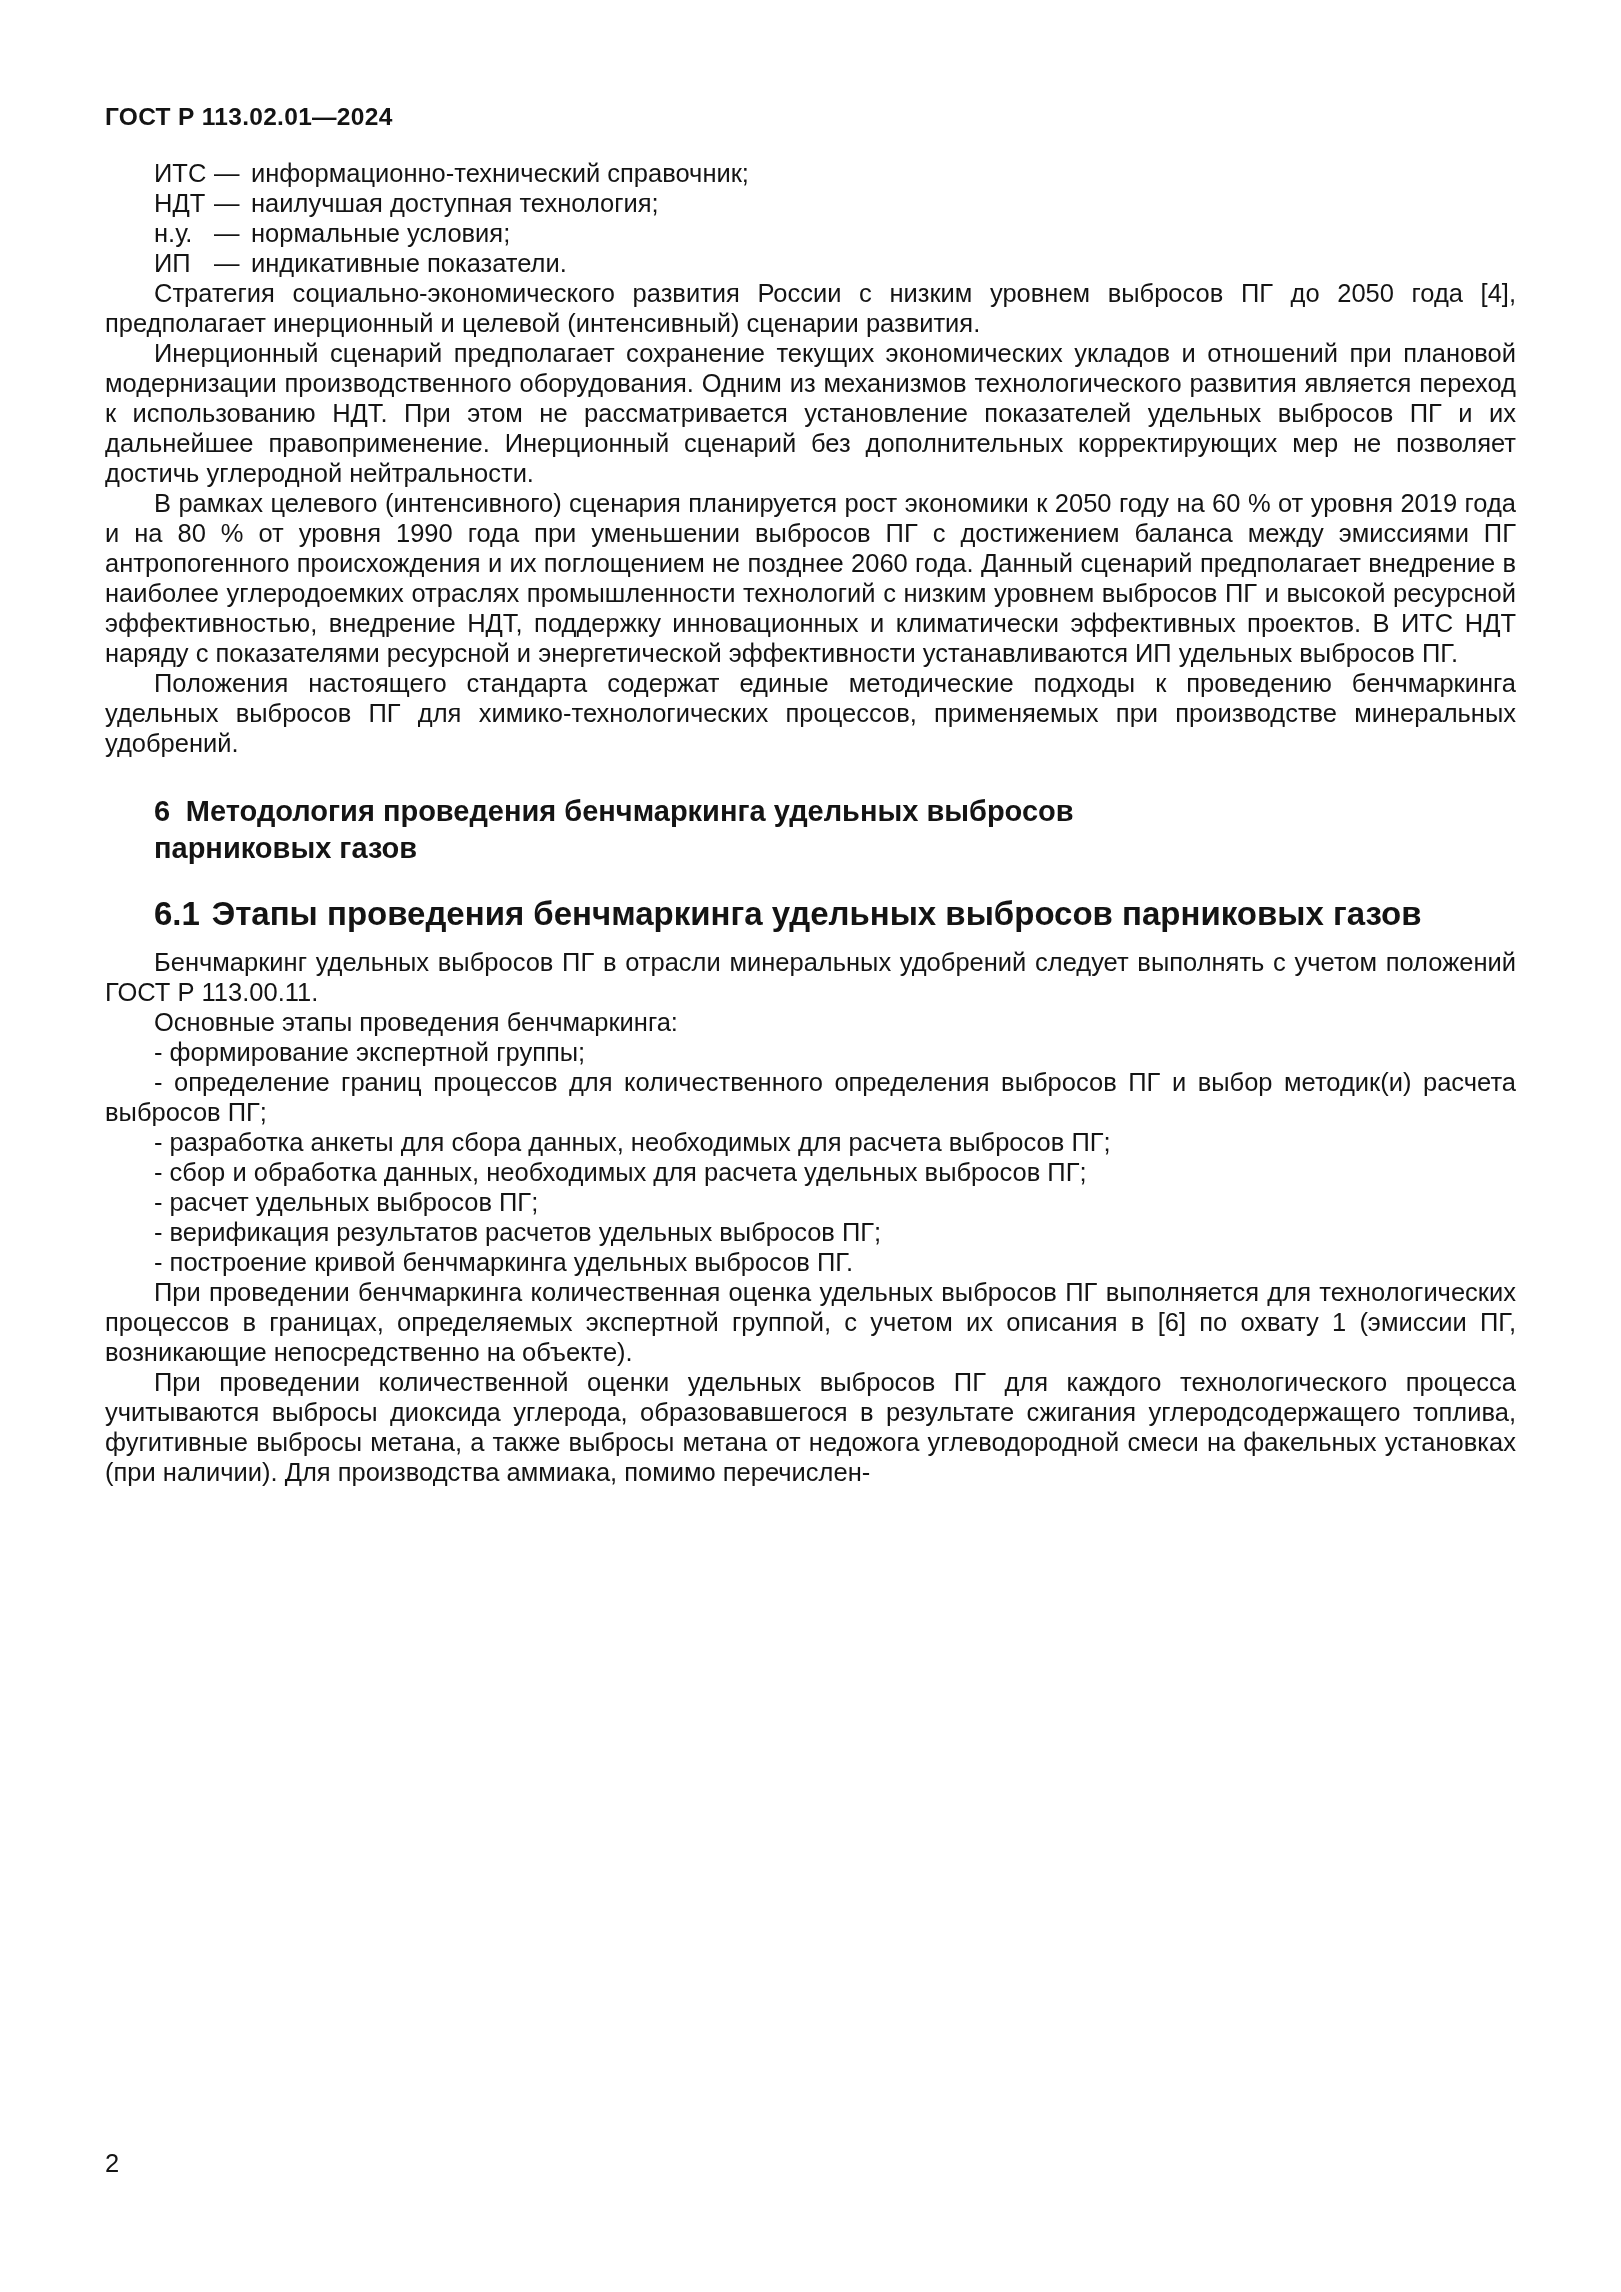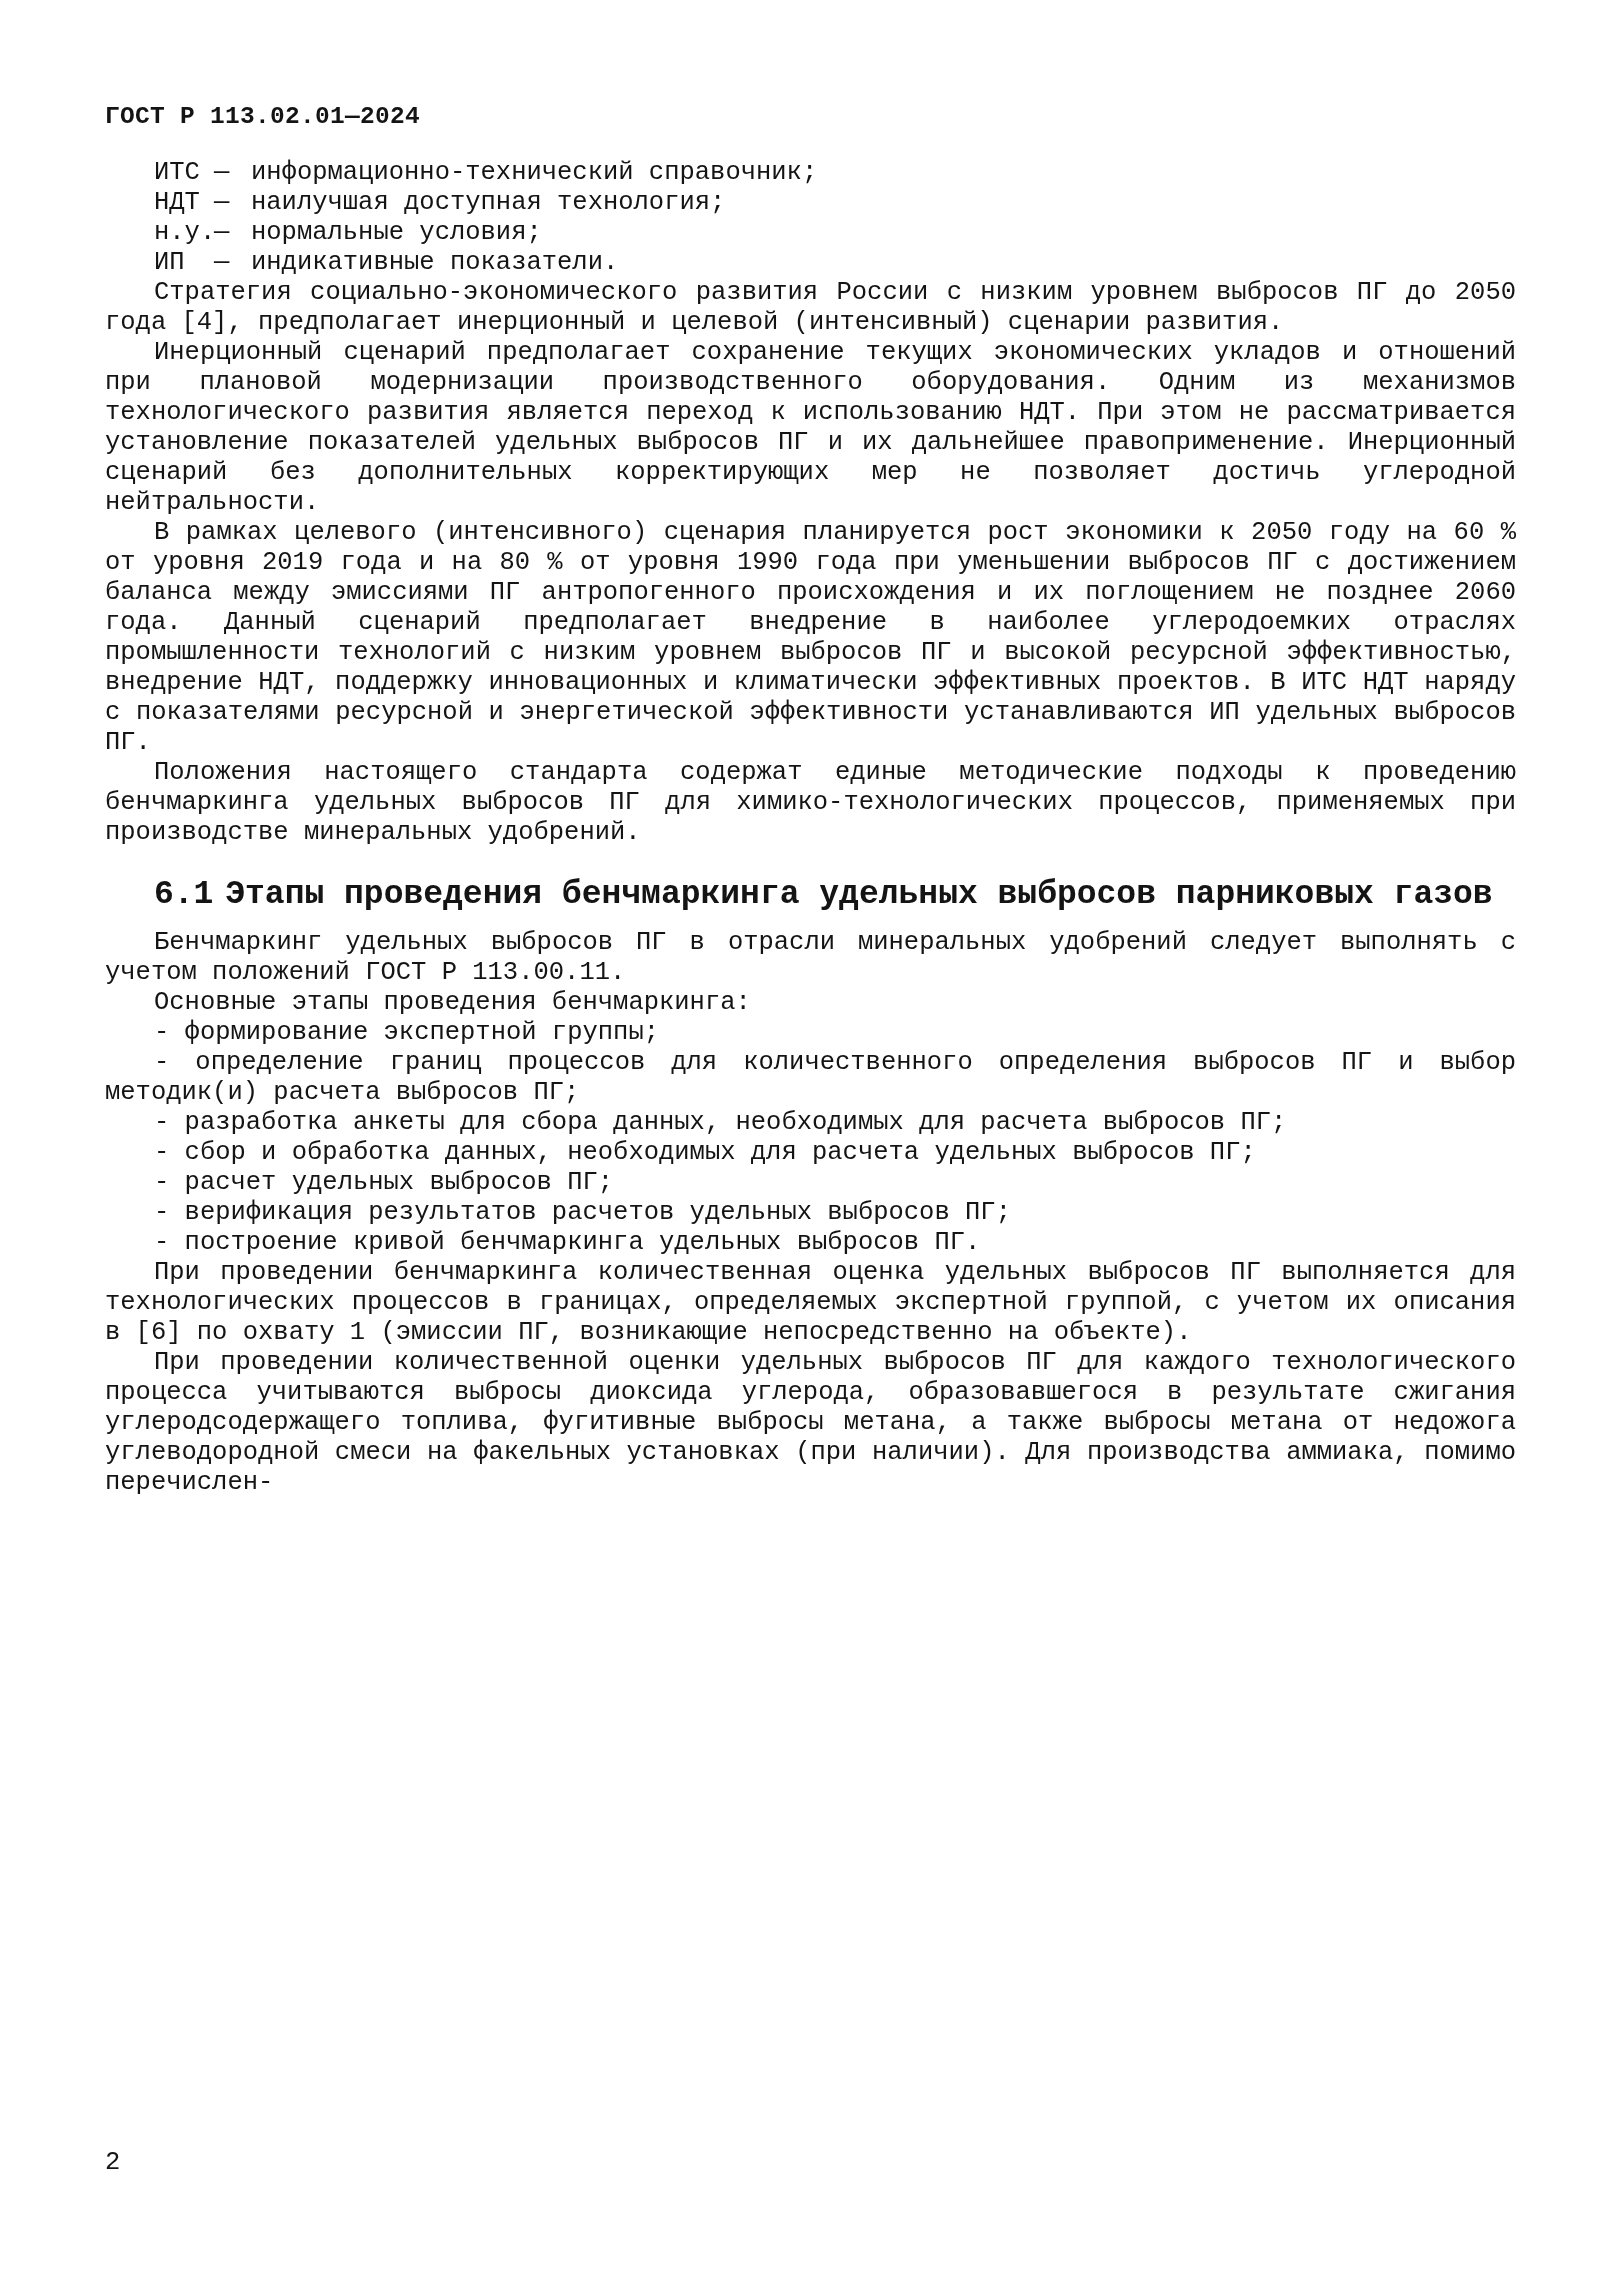--- a/index.html
+++ b/index.html
@@ -1,15 +1,15 @@
 <!DOCTYPE html>
 <html><head>
 <meta charset="utf-8">
 <style>
-  * { margin: 0; padding: 0; box-sizing: border-box; font-family: Liberation Mono, monospace; }
+  * { margin: 0; padding: 0; box-sizing: border-box; }
   html, body { width: 1621px; height: 2293px; }
   body {
     background: #ffffff;
     color: #141414;
     font-family: "Liberation Sans", sans-serif;
     position: relative;
     overflow: hidden;
   }
   .page {
     position: relative;
@@ -94,20 +94,21 @@
       <span class="abbr-def">индикативные показатели.</span>
     </div>
   </div>
 
 
   <p class="body-text">Стратегия социально-экономического развития России с низким уровнем выбросов ПГ до 2050 года [4], предполагает инерционный и целевой (интенсивный) сценарии развития.</p>
   <p class="body-text">Инерционный сценарий предполагает сохранение текущих экономических укладов и отношений при плановой модернизации производственного оборудования. Одним из механизмов технологического развития является переход к использованию НДТ. При этом не рассматривается установление показателей удельных выбросов ПГ и их дальнейшее правоприменение. Инерционный сценарий без дополнительных корректирующих мер не позволяет достичь углеродной нейтральности.</p>
   <p class="body-text">В рамках целевого (интенсивного) сценария планируется рост экономики к 2050 году на 60 % от уровня 2019 года и на 80 % от уровня 1990 года при уменьшении выбросов ПГ с достижением баланса между эмиссиями ПГ антропогенного происхождения и их поглощением не позднее 2060 года. Данный сценарий предполагает внедрение в наиболее углеродоемких отраслях промышленности технологий с низким уровнем выбросов ПГ и высокой ресурсной эффективностью, внедрение НДТ, поддержку инновационных и климатически эффективных проектов. В ИТС НДТ наряду с показателями ресурсной и энергетической эффективности устанавливаются ИП удельных выбросов ПГ.</p>
   <p class="body-text">Положения настоящего стандарта содержат единые методические подходы к проведению бенчмаркинга удельных выбросов ПГ для химико-технологических процессов, применяемых при производстве минеральных удобрений.</p>
 
+  <h2 class="section-title" id="section6-title"><span class="h-num">6</span><span>Методология проведения бенчмаркинга удельных выбросов парниковых газов</span></h2>
 
   <h3 class="subsection-title" id="sub61-title"><span class="h-num">6.1</span><span>Этапы проведения бенчмаркинга удельных выбросов парниковых газов</span></h3>
 
   <p class="body-text">Бенчмаркинг удельных выбросов ПГ в отрасли минеральных удобрений следует выполнять с учетом положений ГОСТ Р 113.00.11.</p>
   <p class="body-text">Основные этапы проведения бенчмаркинга:</p>
 
   <p class="body-text">- формирование экспертной группы;</p>
   <p class="body-text">- определение границ процессов для количественного определения выбросов ПГ и выбор методик(и) расчета выбросов ПГ;</p>
   <p class="body-text">- разработка анкеты для сбора данных, необходимых для расчета выбросов ПГ;</p>
   <p class="body-text">- сбор и обработка данных, необходимых для расчета удельных выбросов ПГ;</p>

